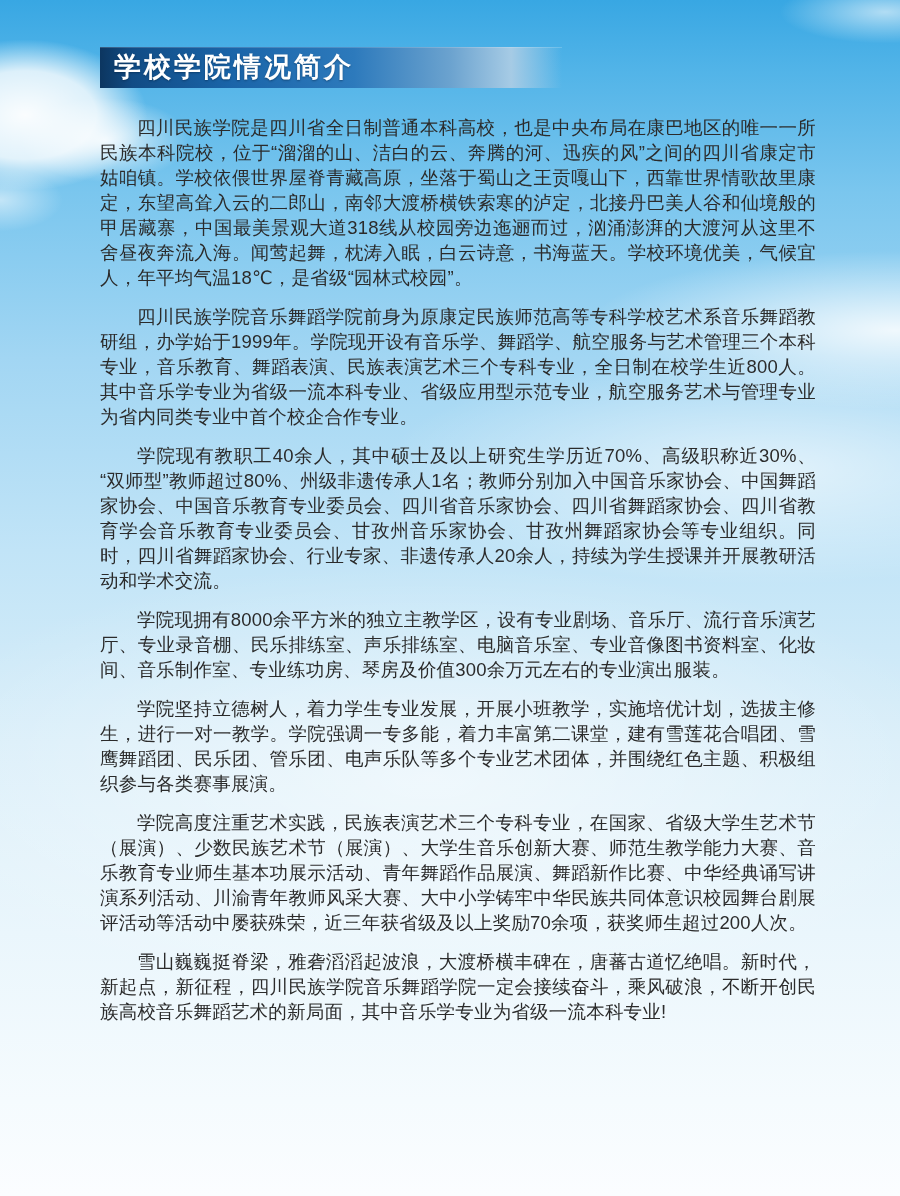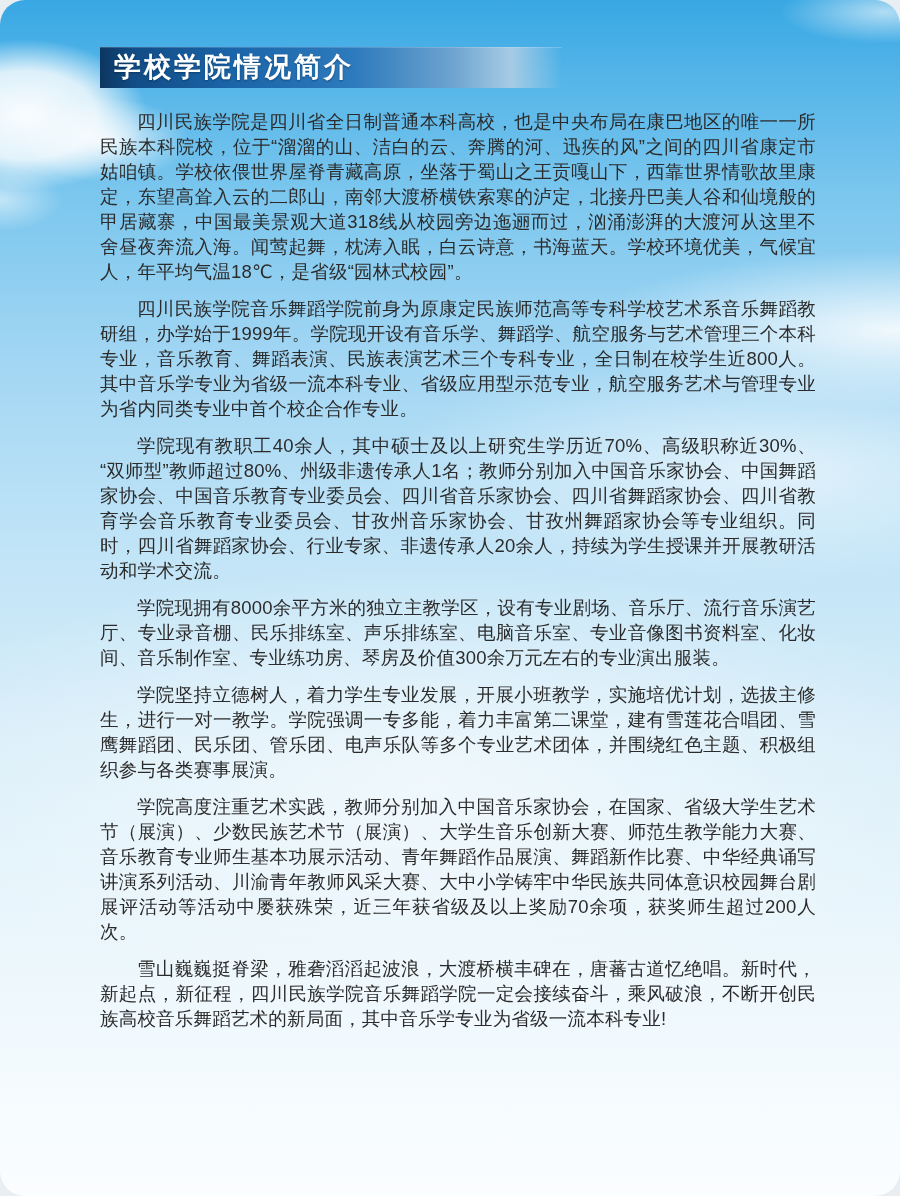--- a/index.html
+++ b/index.html
@@ -20,21 +20,20 @@
       radial-gradient(ellipse 170px 105px at 25px 115px, rgba(255,255,255,0.97) 0%, rgba(255,255,255,0.80) 42%, rgba(255,255,255,0) 72%),
       radial-gradient(ellipse 120px 60px at 105px 140px, rgba(255,255,255,0.85) 0%, rgba(255,255,255,0) 70%),
       radial-gradient(ellipse 90px 45px at 0px 200px, rgba(255,255,255,0.55) 0%, rgba(255,255,255,0) 70%),
       radial-gradient(ellipse 150px 45px at 885px 12px, rgba(255,255,255,0.60) 0%, rgba(255,255,255,0) 70%),
       radial-gradient(ellipse 430px 110px at 895px 330px, rgba(255,255,255,0.85) 0%, rgba(255,255,255,0) 72%),
       radial-gradient(ellipse 540px 160px at 770px 470px, rgba(255,255,255,0.60) 0%, rgba(255,255,255,0) 72%),
       radial-gradient(ellipse 720px 280px at 430px 780px, rgba(255,255,255,0.55) 0%, rgba(255,255,255,0) 78%),
       linear-gradient(180deg,
         #38a7e3 0%, #52b4e8 6%, #7ac6ee 16%, #a2d6f3 30%,
         #c1e4f7 46%, #d9eef9 62%, #eaf6fc 78%, #f5fbfe 92%, #fbfdff 100%);
-    border-radius: 25px;
   }
 
   .banner {
     position: absolute;
     left: 100px;
     top: 47px;
     width: 462px;
     height: 41px;
     line-height: 41px;
     padding-left: 14px;
@@ -55,21 +54,21 @@
   }
 
   .article {
     position: absolute;
     left: 100px;
     top: 101px;
     width: 716px;
   }
 
   .article p {
-    margin: 8px 0 12px 0;
+    margin: 14px 0 12px 0;
     font-size: 18.5px;
     line-height: 25px;
     color: #2b2b2b;
     text-align: justify;
     text-indent: 2em;
     letter-spacing: 0.2px;
   }
 </style>
 </head>
 <body>
@@ -79,17 +78,17 @@
   <div class="banner">
     <span class="banner-title">学校学院情况简介</span>
   </div>
 
   <div class="article">
     <p>四川民族学院是四川省全日制普通本科高校，也是中央布局在康巴地区的唯一一所民族本科院校，位于“溜溜的山、洁白的云、奔腾的河、迅疾的风”之间的四川省康定市姑咱镇。学校依偎世界屋脊青藏高原，坐落于蜀山之王贡嘎山下，西靠世界情歌故里康定，东望高耸入云的二郎山，南邻大渡桥横铁索寒的泸定，北接丹巴美人谷和仙境般的甲居藏寨，中国最美景观大道318线从校园旁边迤逦而过，汹涌澎湃的大渡河从这里不舍昼夜奔流入海。闻莺起舞，枕涛入眠，白云诗意，书海蓝天。学校环境优美，气候宜人，年平均气温18℃，是省级“园林式校园”。</p>
     <p>四川民族学院音乐舞蹈学院前身为原康定民族师范高等专科学校艺术系音乐舞蹈教研组，办学始于1999年。学院现开设有音乐学、舞蹈学、航空服务与艺术管理三个本科专业，音乐教育、舞蹈表演、民族表演艺术三个专科专业，全日制在校学生近800人。其中音乐学专业为省级一流本科专业、省级应用型示范专业，航空服务艺术与管理专业为省内同类专业中首个校企合作专业。</p>
     <p>学院现有教职工40余人，其中硕士及以上研究生学历近70%、高级职称近30%、“双师型”教师超过80%、州级非遗传承人1名；教师分别加入中国音乐家协会、中国舞蹈家协会、中国音乐教育专业委员会、四川省音乐家协会、四川省舞蹈家协会、四川省教育学会音乐教育专业委员会、甘孜州音乐家协会、甘孜州舞蹈家协会等专业组织。同时，四川省舞蹈家协会、行业专家、非遗传承人20余人，持续为学生授课并开展教研活动和学术交流。</p>
     <p>学院现拥有8000余平方米的独立主教学区，设有专业剧场、音乐厅、流行音乐演艺厅、专业录音棚、民乐排练室、声乐排练室、电脑音乐室、专业音像图书资料室、化妆间、音乐制作室、专业练功房、琴房及价值300余万元左右的专业演出服装。</p>
     <p>学院坚持立德树人，着力学生专业发展，开展小班教学，实施培优计划，选拔主修生，进行一对一教学。学院强调一专多能，着力丰富第二课堂，建有雪莲花合唱团、雪鹰舞蹈团、民乐团、管乐团、电声乐队等多个专业艺术团体，并围绕红色主题、积极组织参与各类赛事展演。</p>
-    <p>学院高度注重艺术实践，教师分别加入中国音乐家协会，在国家、省级大学生艺术节（展演）、少数民族艺术节（展演）、大学生音乐创新大赛、师范生教学能力大赛、音乐教育专业师生基本功展示活动、青年舞蹈作品展演、舞蹈新作比赛、中华经典诵写讲演系列活动、川渝青年教师风采大赛、大中小学铸牢中华民族共同体意识校园舞台剧展评活动等活动中屡获殊荣，近三年获省级及以上奖励70余项，获奖师生超过200人次。</p>
+    <p>学院高度注重艺术实践，民族表演艺术三个专科专业，在国家、省级大学生艺术节（展演）、少数民族艺术节（展演）、大学生音乐创新大赛、师范生教学能力大赛、音乐教育专业师生基本功展示活动、青年舞蹈作品展演、舞蹈新作比赛、中华经典诵写讲演系列活动、川渝青年教师风采大赛、大中小学铸牢中华民族共同体意识校园舞台剧展评活动等活动中屡获殊荣，近三年获省级及以上奖励70余项，获奖师生超过200人次。</p>
     <p>雪山巍巍挺脊梁，雅砻滔滔起波浪，大渡桥横丰碑在，唐蕃古道忆绝唱。新时代，新起点，新征程，四川民族学院音乐舞蹈学院一定会接续奋斗，乘风破浪，不断开创民族高校音乐舞蹈艺术的新局面，其中音乐学专业为省级一流本科专业!</p>
   </div>
 
 </div>
 
 </body></html>

